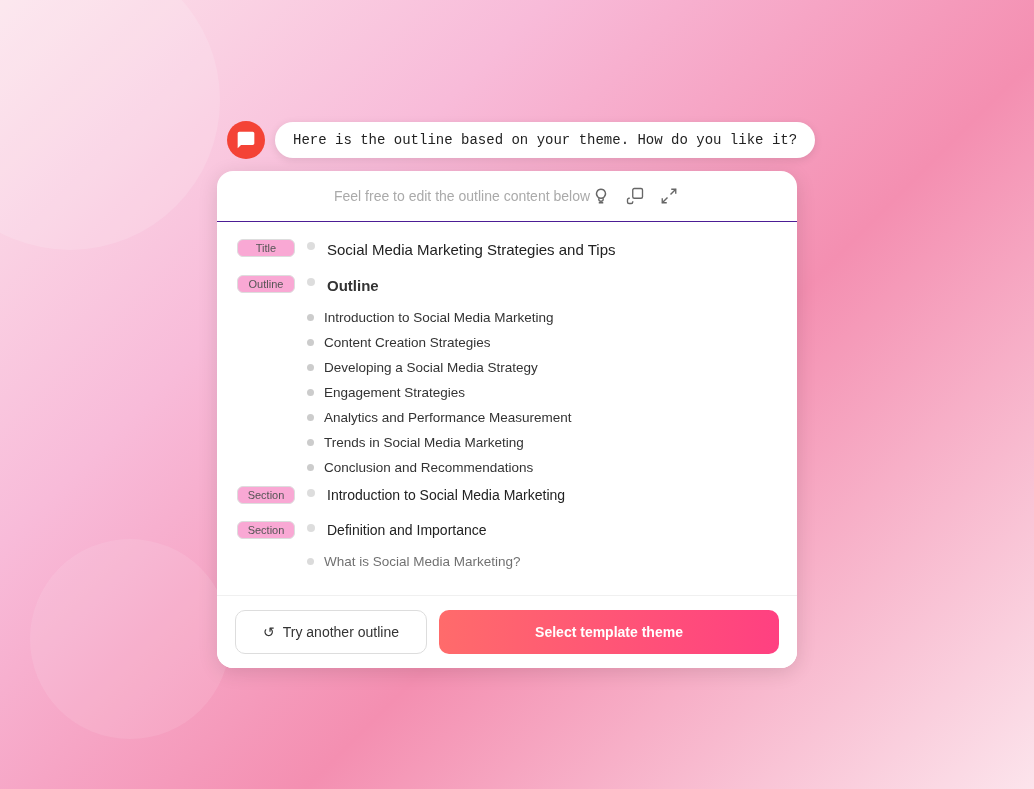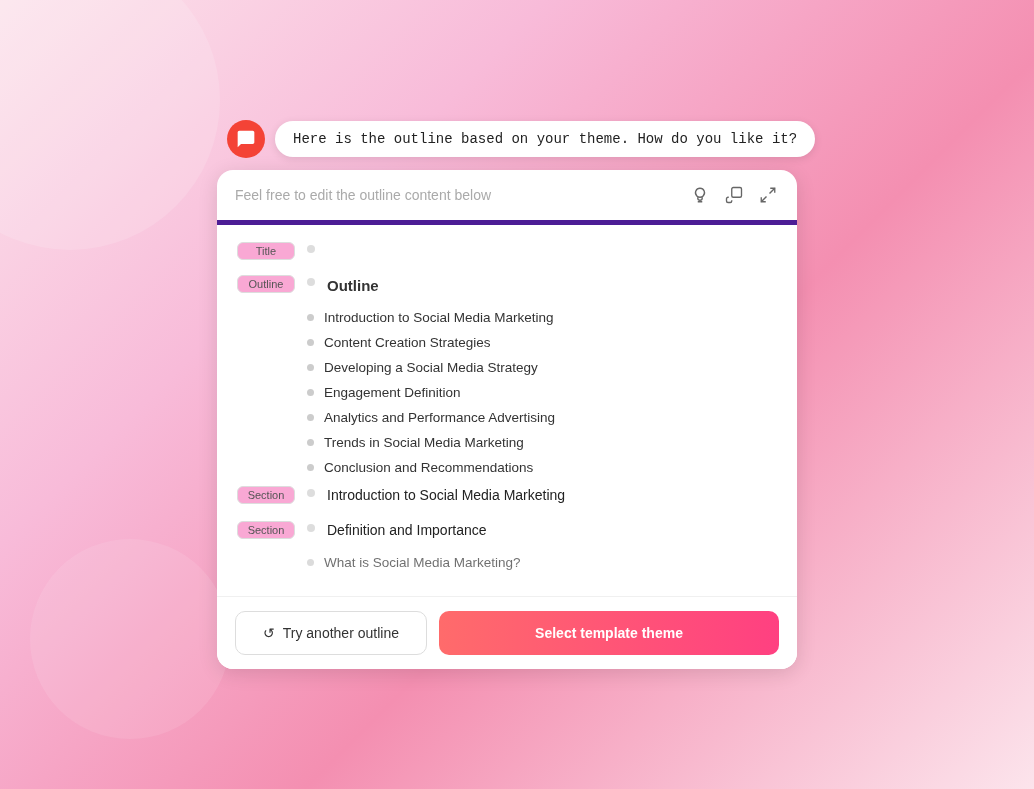--- a/index.html
+++ b/index.html
@@ -85,23 +85,23 @@
       border-radius: 16px;
       width: 580px;
       box-shadow: 0 4px 20px rgba(0,0,0,0.12);
       overflow: hidden;
     }
 
     
     .card-header {
       display: flex;
       align-items: center;
-      justify-content: space-between;
+      justify-content: center;
       padding: 14px 18px;
-      border-bottom: 5px solid #4c1d95;
+      border-bottom: 1px solid #4c1d95;
     }
 
     .card-header-placeholder {
       font-size: 14px;
       color: #aaa;
     }
 
     .card-header-icons {
       display: flex;
       gap: 12px;
@@ -293,20 +293,21 @@
           </svg>
         </div>
       </div>
     </div>
 
     <div class="outline-content">
 
       <div class="outline-row">
         <span class="badge">Title</span>
         <div class="connector-dot"></div>
+        <span class="row-text title-text">Social Media Marketing Strategies and Tips</span>
       </div>
 
       <div class="outline-row">
         <span class="badge">Outline</span>
         <div class="connector-dot"></div>
         <span class="row-text outline-label">Outline</span>
       </div>
 
       <div class="outline-sub-list">
         <div class="sub-item">
@@ -316,25 +317,25 @@
         <div class="sub-item">
           <div class="sub-dot"></div>
           <span class="sub-text">Content Creation Strategies</span>
         </div>
         <div class="sub-item">
           <div class="sub-dot"></div>
           <span class="sub-text">Developing a Social Media Strategy</span>
         </div>
         <div class="sub-item">
           <div class="sub-dot"></div>
-          <span class="sub-text">Engagement Definition</span>
-        </div>
-        <div class="sub-item">
-          <div class="sub-dot"></div>
-          <span class="sub-text">Analytics and Performance Advertising</span>
+          <span class="sub-text">Engagement Strategies</span>
+        </div>
+        <div class="sub-item">
+          <div class="sub-dot"></div>
+          <span class="sub-text">Analytics and Performance Measurement</span>
         </div>
         <div class="sub-item">
           <div class="sub-dot"></div>
           <span class="sub-text">Trends in Social Media Marketing</span>
         </div>
         <div class="sub-item">
           <div class="sub-dot"></div>
           <span class="sub-text">Conclusion and Recommendations</span>
         </div>
       </div>

